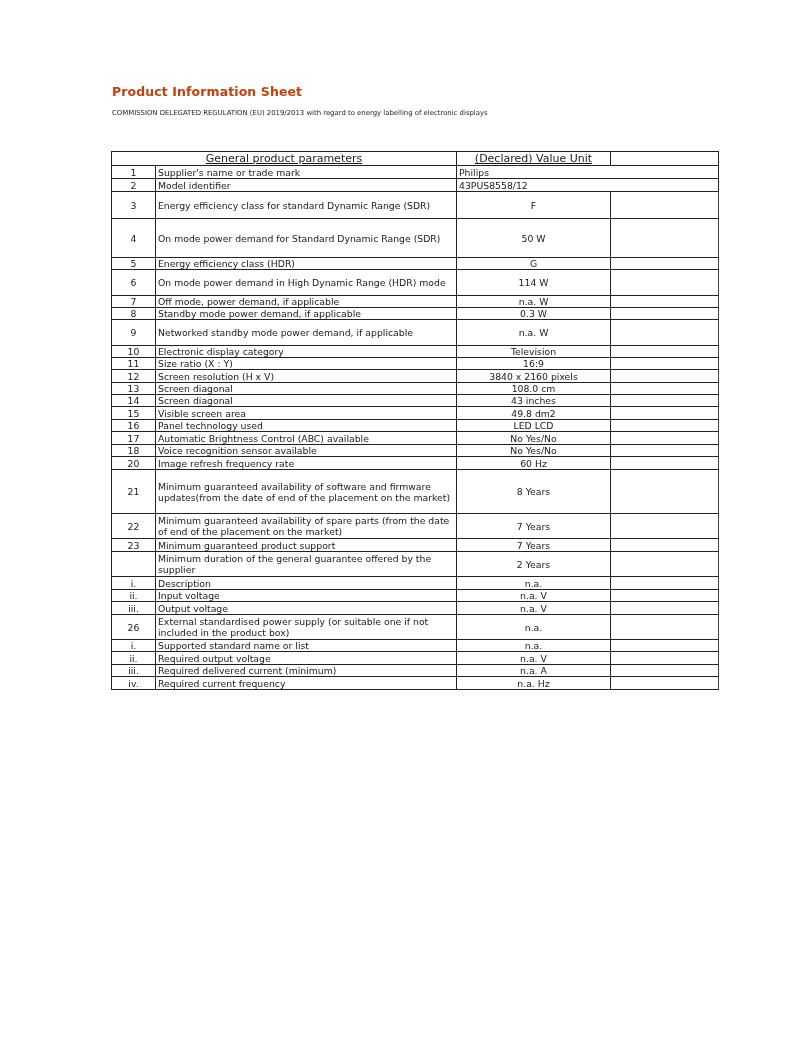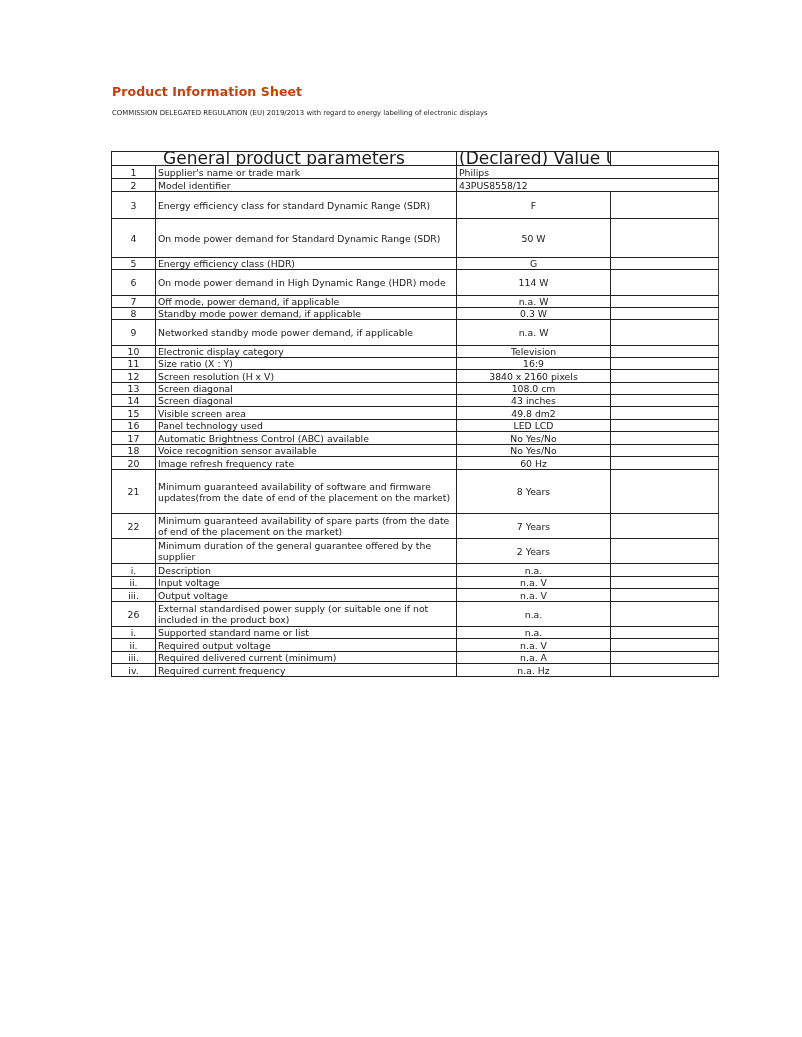--- a/index.html
+++ b/index.html
@@ -9,21 +9,21 @@
            color: #c2410c; letter-spacing: 0.1px; }
   .subtitle { position: absolute; left: 112px; top: 109px; font-size: 6.9px; color: #222; }
   table.sheet { position: absolute; left: 111px; top: 151px; width: 607px;
                 border-collapse: collapse; table-layout: fixed; font-size: 9.3px; }
   table.sheet td { border: 1px solid #222; padding: 0 2px; vertical-align: middle; line-height: 11px;
                    overflow: hidden; white-space: nowrap; }
   table.sheet td.num { text-align: center; }
   table.sheet td.param { white-space: normal; }
   table.sheet td.val { text-align: center; }
   table.sheet td.val.left { text-align: left; white-space: normal; }
-  table.sheet tr.hdr td { font-size: 17px; text-align: center; border-top: 1.5px solid #222; text-decoration: underline; }
+  table.sheet tr.hdr td { font-size: 11px; text-align: center; border-top: 1.5px solid #222; text-decoration: underline; }
   table.sheet td.unit { border-right: 1px solid #444; }
   col.c1 { width: 44px; } col.c2 { width: 301px; } col.c3 { width: 154px; } col.c4 { width: 108px; }
   .thick td { border-top: 1.6px solid #111; }
 </style>
 </head>
 <body>
 
 <div class="title">Product Information Sheet</div>
 <div class="subtitle">COMMISSION DELEGATED REGULATION (EU) 2019/2013 with regard to energy labelling of electronic displays</div>
 
@@ -159,20 +159,26 @@
         <td class="param">Minimum guaranteed availability of software and firmware updates(from the date of end of the placement on the market)</td>
         <td class="val">8 Years</td>
         <td class="unit"></td>
       </tr>
       <tr style="height: 25px;">
         <td class="num">22</td>
         <td class="param">Minimum guaranteed availability of spare parts (from the date of end of the placement on the market)</td>
         <td class="val">7 Years</td>
         <td class="unit"></td>
       </tr>
+      <tr style="height: 13px;">
+        <td class="num">23</td>
+        <td class="param">Minimum guaranteed product support</td>
+        <td class="val">7 Years</td>
+        <td class="unit"></td>
+      </tr>
       <tr class="thick" style="height: 25px;">
         <td class="num"></td>
         <td class="param">Minimum duration of the general guarantee offered by the supplier</td>
         <td class="val">2 Years</td>
         <td class="unit"></td>
       </tr>
       <tr style="height: 13px;">
         <td class="num">i.</td>
         <td class="param">Description</td>
         <td class="val">n.a.</td>

